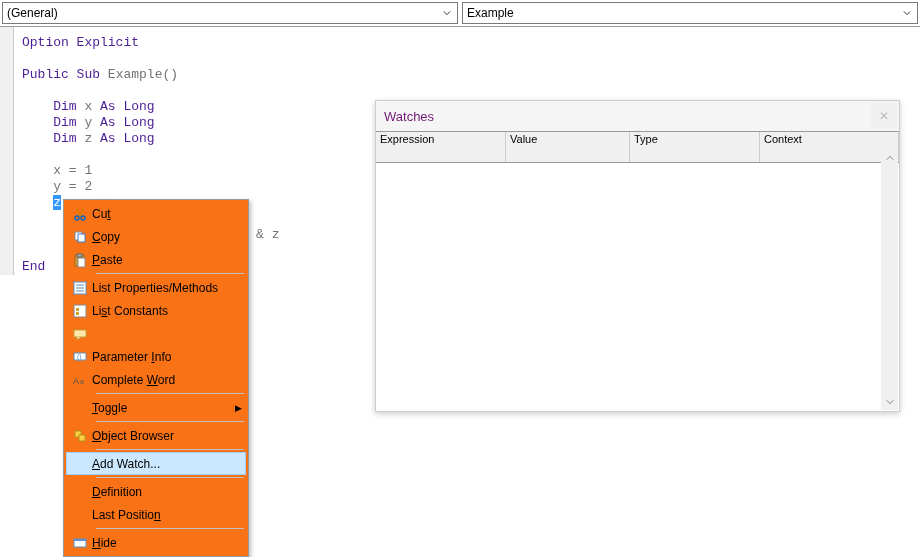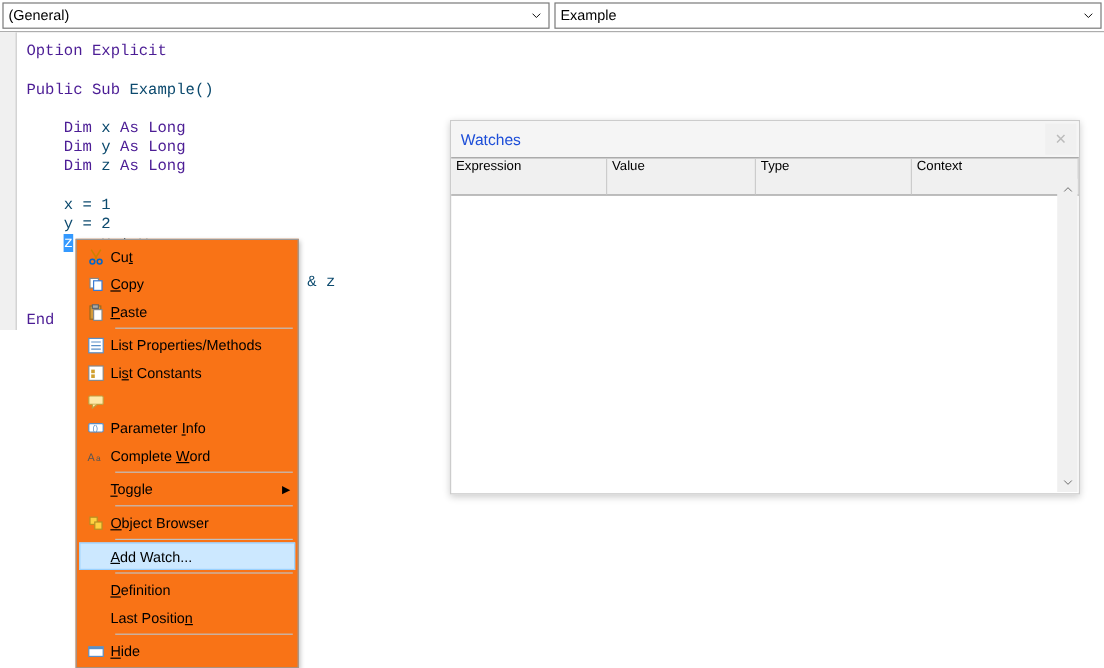--- a/index.html
+++ b/index.html
@@ -4,32 +4,32 @@
 <style>
 * { box-sizing: border-box; margin: 0; padding: 0; }
 body { font-family: "Segoe UI", Tahoma, sans-serif; font-size: 12px; background: #fff; width: 920px; height: 557px; overflow: hidden; }
 .top-bar { display: flex; border-bottom: 1px solid #999; }
 .dropdown { flex: 1; height: 22px; border: 1px solid #7a7a7a; margin: 2px; background: #fff; display: flex; align-items: center; padding: 0 4px; position: relative; }
 .dropdown .arrow { position: absolute; right: 2px; width: 16px; height: 100%; display: flex; align-items: center; justify-content: center; }
 .dropdown .arrow svg { width: 8px; height: 8px; }
 .code-area { position: relative; background: #fff; border-left: 14px solid #f0f0f0; padding: 8px 0 0 8px; font-family: Consolas, "Courier New", monospace; font-size: 13px; line-height: 16px; }
 .code-area .gutter-line { position: absolute; left: -14px; top: 0; bottom: 0; width: 14px; background: #f0f0f0; border-right: 1px solid #ccc; }
 .kw { color: #4c1d95; }
-.plain { color: #0c4a6e; }
+.plain { color: #737373; }
 .cursor-sel { background: #3399ff; color: #fff; }
 .context-menu { position: absolute; left: 63px; top: 199px; width: 186px; background: #f97316; border: 1px solid #999; box-shadow: 2px 2px 4px rgba(0,0,0,0.25); padding: 2px; z-index: 10; }
 .menu-item { display: flex; align-items: center; height: 23px; padding: 0 4px 0 2px; cursor: default; position: relative; }
 .menu-item.hover { background: #cce8ff; border: 1px solid #99d1ff; height: 23px; padding: 0 3px 0 1px; }
 .menu-sep { height: 1px; background: #c0c0c0; margin: 2px 2px 2px 30px; }
 .menu-icon { width: 24px; height: 22px; display: flex; align-items: center; justify-content: center; }
 .menu-label u { text-decoration: underline; }
 .menu-label { flex: 1; }
 .submenu-arrow { font-size: 9px; }
 .watches-window { position: absolute; left: 375px; top: 100px; width: 525px; height: 312px; background: #fff; border: 1px solid #ccc; box-shadow: 0 2px 6px rgba(0,0,0,0.2); }
-.watches-title { height: 30px; background: #f5f5f5; display: flex; align-items: center; padding: 0 8px; color: #1d4ed8; font-size: 13px; }
+.watches-title { height: 30px; background: #f5f5f5; display: flex; align-items: center; padding: 0 8px; color: #701a75; font-size: 13px; }
 .watches-close { position: absolute; right: 2px; top: 2px; width: 26px; height: 26px; display: flex; align-items: center; justify-content: center; color: #bbb; background: #f0f0f0; }
 .watches-header { display: flex; height: 32px; border-top: 1px solid #999; border-bottom: 1px solid #999; background: #f0f0f0; }
 .watches-col { border-right: 1px solid #ccc; padding: 1px 4px; font-size: 11px; }
 .col-expr { width: 130px; }
 .col-val { width: 124px; }
 .col-type { width: 130px; }
 .col-ctx { flex: 1; }
 .watches-scroll { position: absolute; right: 1px; top: 48px; bottom: 1px; width: 17px; background: #f0f0f0; display: flex; flex-direction: column; justify-content: space-between; align-items: center; }
 .watches-scroll .sbtn { width: 17px; height: 17px; display: flex; align-items: center; justify-content: center; }
 svg.icon { width: 16px; height: 16px; }

